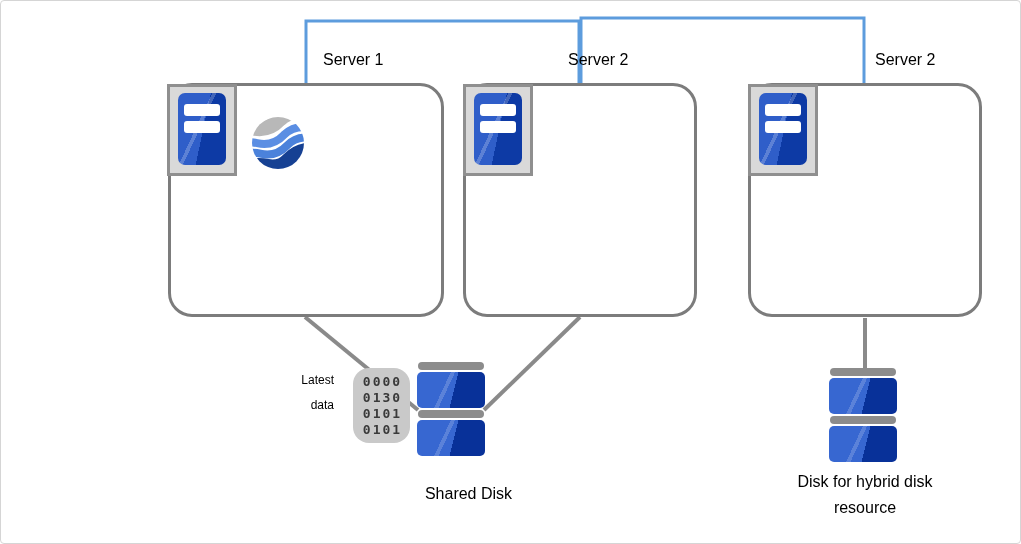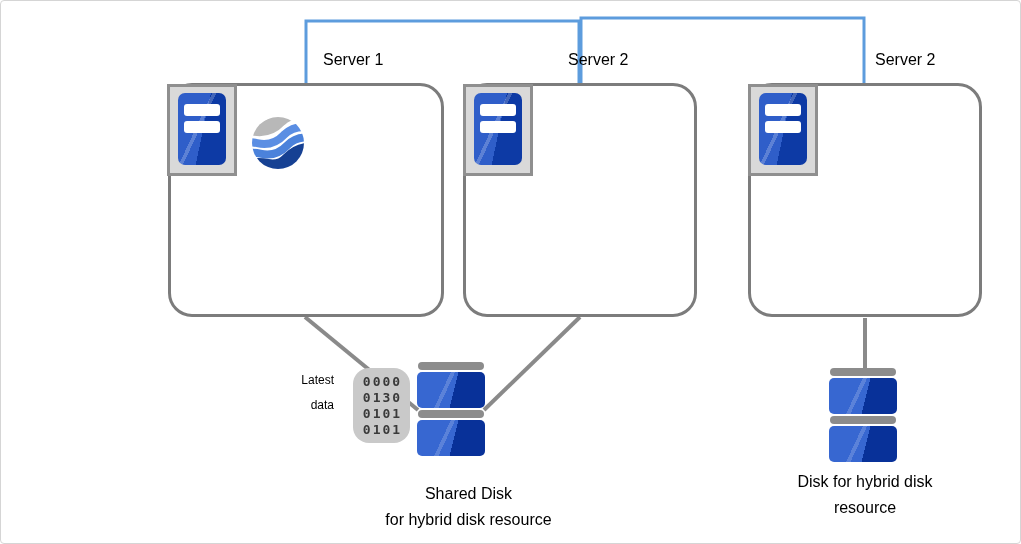--- a/index.html
+++ b/index.html
@@ -173,20 +173,19 @@
 
   <div class="disk d3">
     <div class="disk-cap"></div>
     <div class="disk-body"></div>
     <div class="disk-cap disk-mid"></div>
     <div class="disk-body"></div>
   </div>
 
   <div class="disk-label shared">
     <div>Shared Disk</div>
-    <div>for hybrid disk resource</div>
   </div>
   <div class="disk-label d3">
     <div>Disk for hybrid disk</div>
     <div>resource</div>
   </div>
 
 </div>
 
 </body></html>

